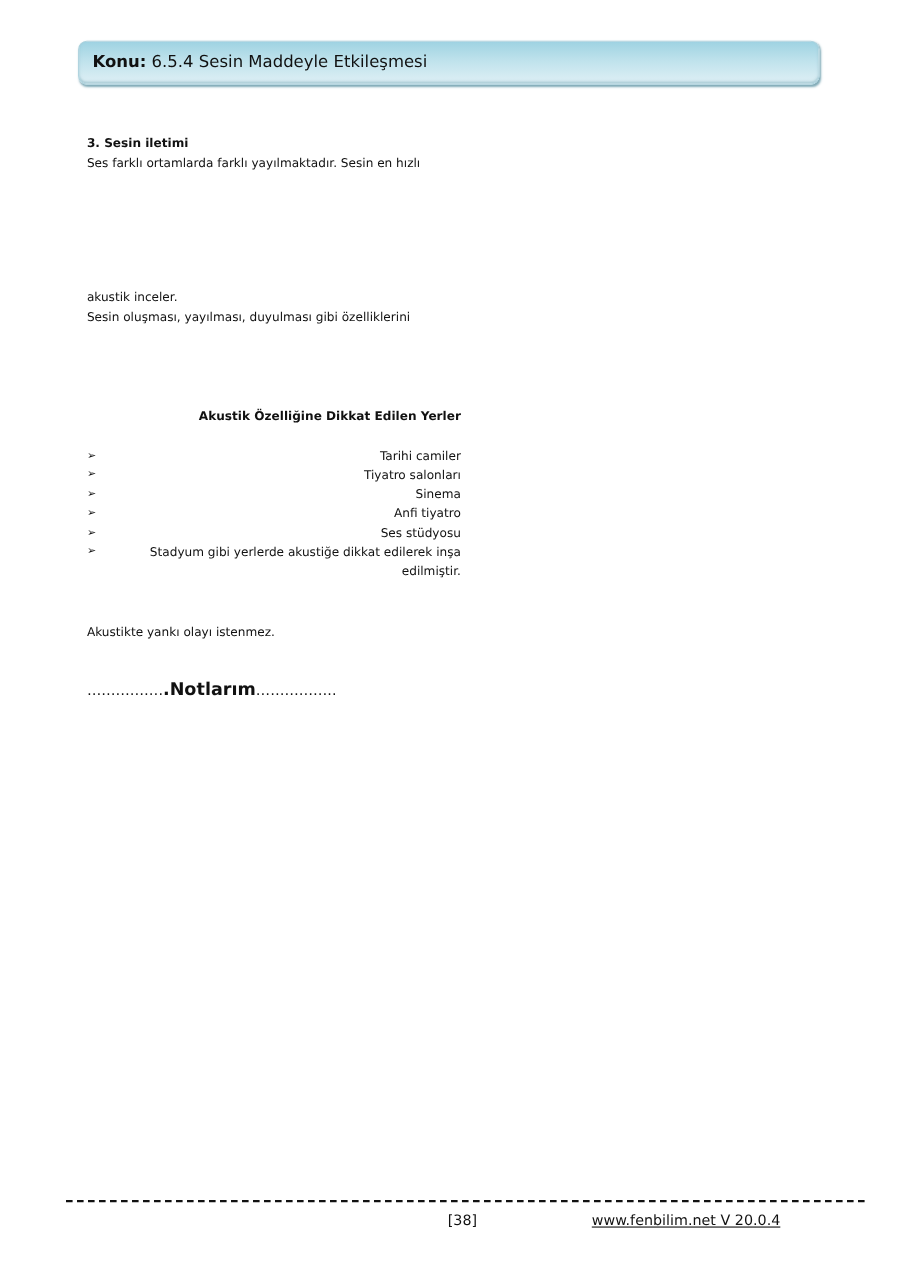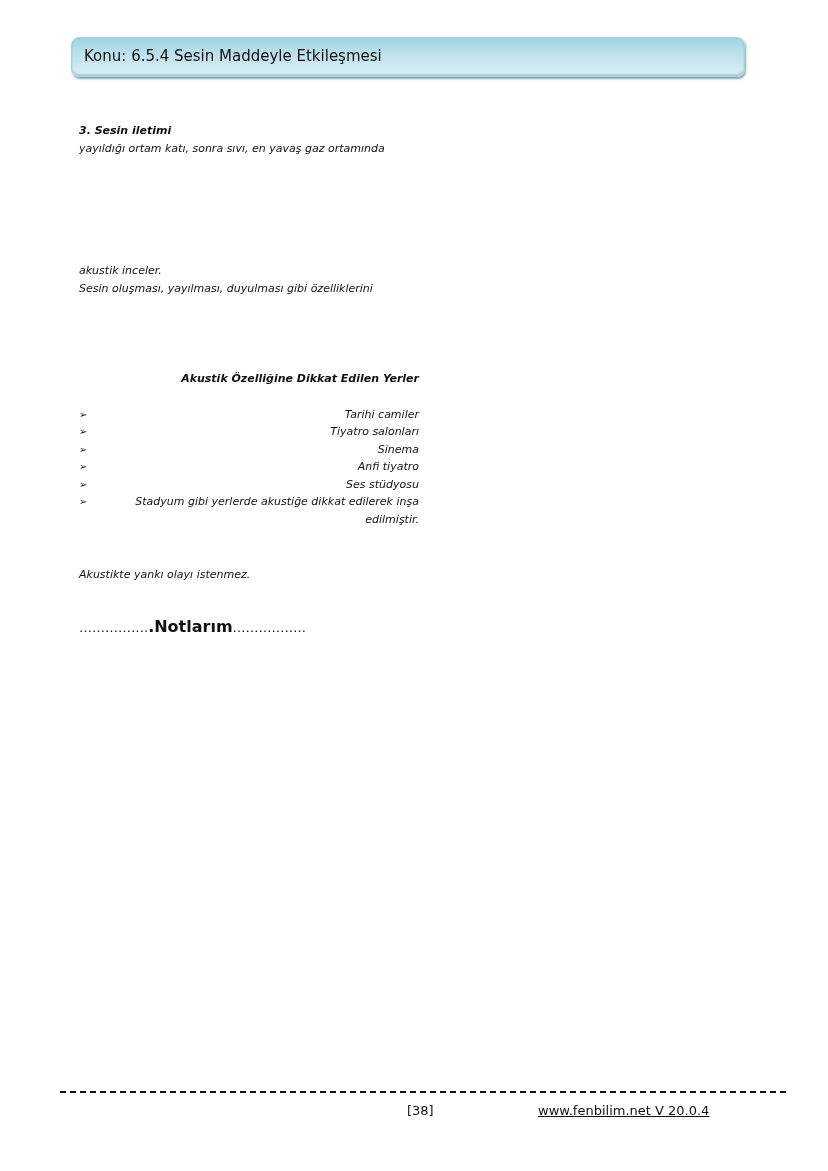--- a/index.html
+++ b/index.html
@@ -11,22 +11,22 @@
       position: absolute; left: 71px; top: 37px; width: 672px; height: 38px;
       border-radius: 8px;
       background: linear-gradient(to bottom, #9fd3e2 0%, #bfe2ec 45%, #dff0f5 100%);
       box-shadow: 1px 2px 2px #7ea9b6, inset 0 -2px 2px rgba(120,170,185,0.5);
       border: 1px solid #a9d0dc;
     }
     .header-text {
       position: absolute; left: 12px; top: 9px; font-size: 15px; color: #111;
       white-space: nowrap;
     }
-    .header-text .label { font-weight: normal; }
-    .content { position: absolute; left: 79px; width: 340px; font-size: 11px; line-height: 17.5px; font-style: italic; }
+    .header-text .label { font-weight: bold; }
+    .content { position: absolute; left: 79px; width: 340px; font-size: 11px; line-height: 17.5px; }
     .h-bold { font-weight: bold; font-size: 11px; }
     .h-bold-lg { font-weight: bold; font-size: 12.5px; }
     p { margin: 0; }
     ul { list-style: none; margin: 0; padding: 0; }
     li { position: relative; padding-left: 20px; }
     li .bullet { position: absolute; left: 0; top: 0; font-size: 10px; }
     .notes { position: absolute; left: 79px; top: 617px; font-size: 16px; font-weight: bold; white-space: nowrap; }
     .notes .dots { font-weight: normal; font-size: 13px; }
     .footer-line {
       position: absolute; left: 60px; top: 1091px; width: 726px; height: 0;
@@ -40,21 +40,21 @@
 
 <div class="header-box">
   <div class="header-text">
     <span class="label">Konu:</span>
     <span>6.5.4 Sesin Maddeyle Etkileşmesi</span>
   </div>
 </div>
 
 <div class="content" style="top:122px;">
   <div class="h-bold">3. Sesin iletimi</div>
-  <p>yayıldığı ortam katı, sonra sıvı, en yavaş gaz ortamında</p>
+  <p>Ses farklı ortamlarda farklı yayılmaktadır. Sesin en hızlı</p>
 </div>
 
 <div class="content" style="top:262px;">
   <p>akustik inceler.</p>
   <p>Sesin oluşması, yayılması, duyulması gibi özelliklerini</p>
 </div>
 
 <div class="content" style="top:370px;text-align:right;">
   <div class="h-bold">Akustik Özelliğine Dikkat Edilen Yerler</div>
   <div style="height:18px;"></div>

